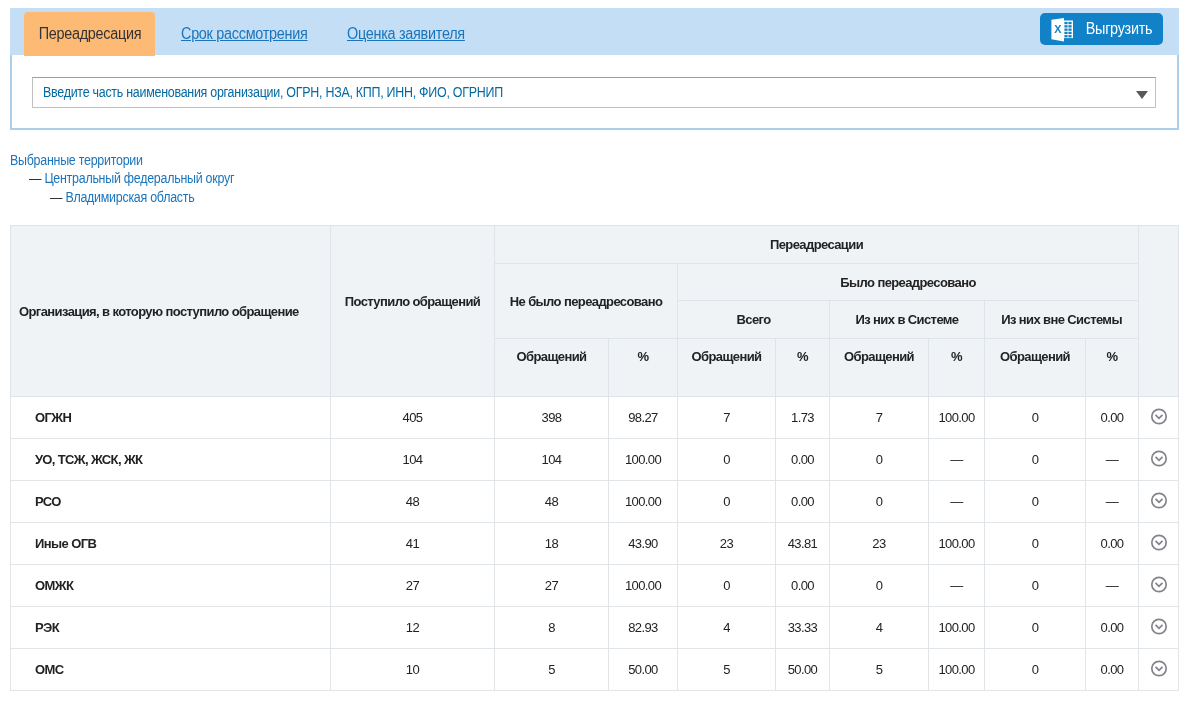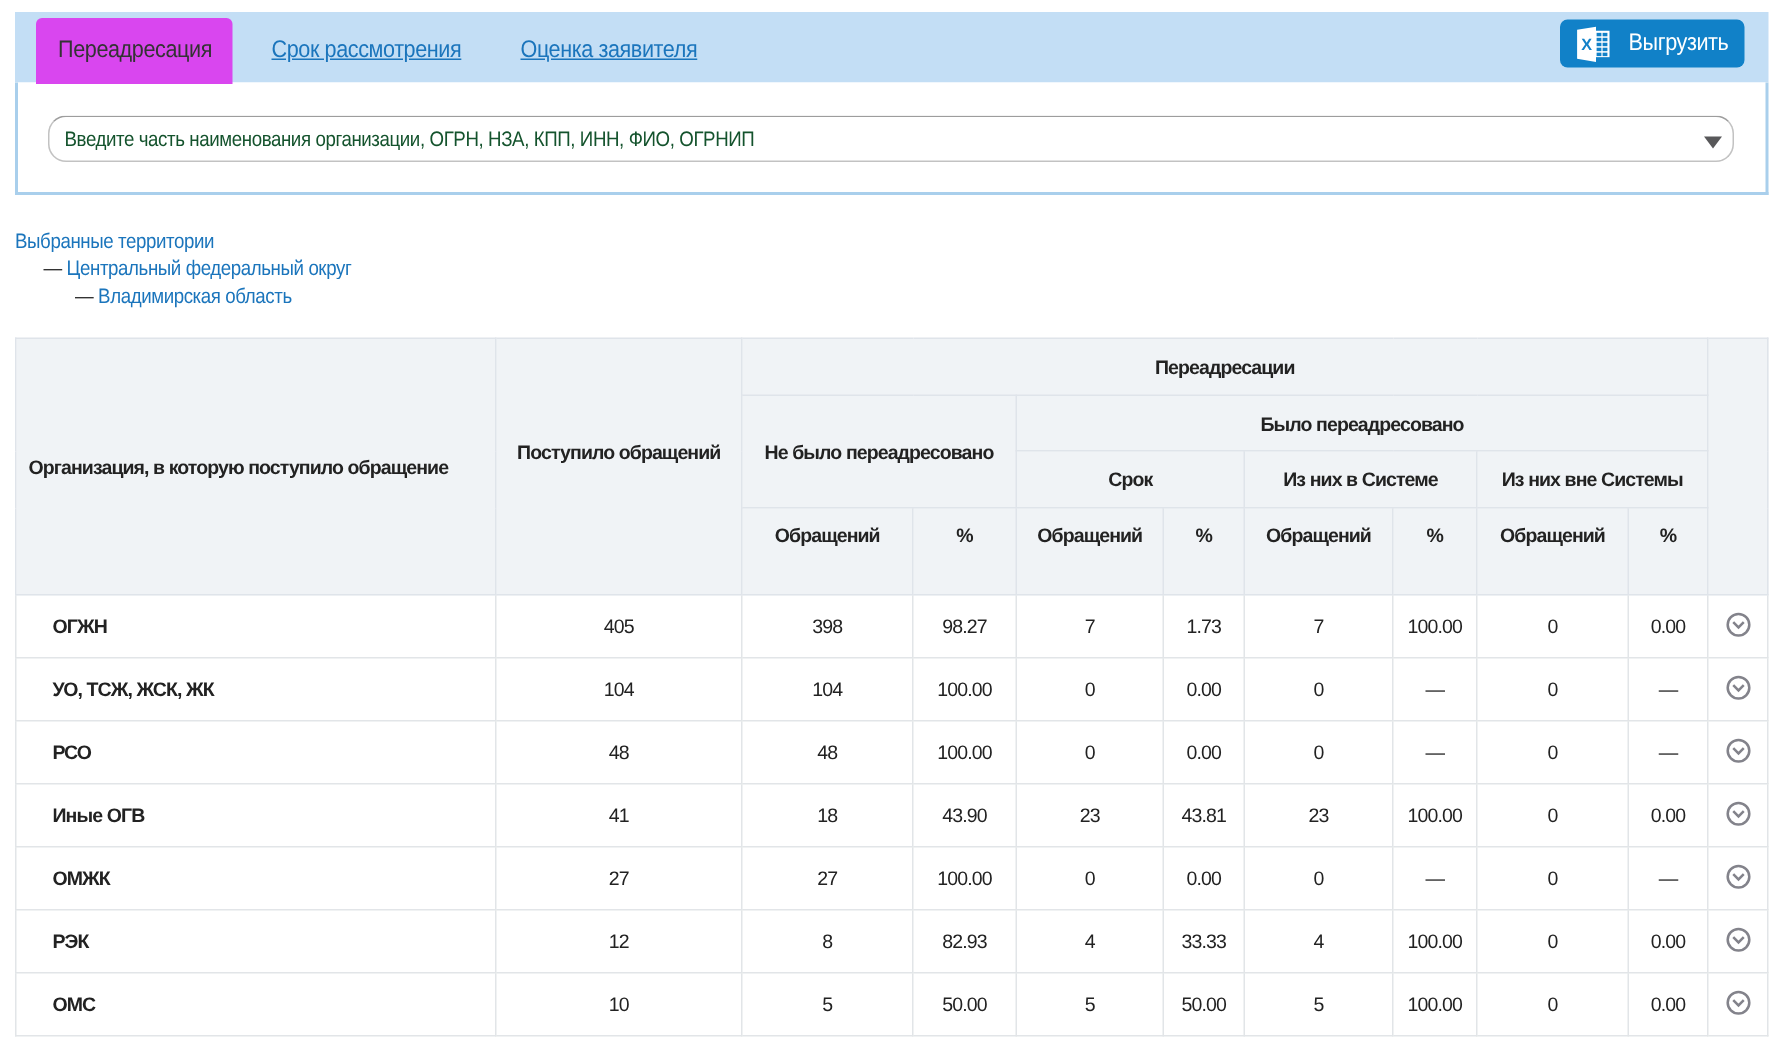--- a/index.html
+++ b/index.html
@@ -2,38 +2,38 @@
 <html lang="ru"><head>
 <meta charset="utf-8">
 <style>
   * { margin:0; padding:0; box-sizing:border-box; }
   html,body { width:1188px; height:702px; background:#fff; font-family:"Liberation Sans", sans-serif; }
   #page { position:relative; width:1188px; height:702px; overflow:hidden; }
 
   .tabband { position:absolute; left:10px; top:8px; width:1169px; height:47px; background:#c3def5; }
   .panelbody { position:absolute; left:10px; top:55px; width:1169px; height:75px; background:#fff;
                border:2px solid #a9cfec; border-top:none; }
-  .tab-active { position:absolute; left:24px; top:12px; width:131px; height:44px; background:#d946ef;
+  .tab-active { position:absolute; left:24px; top:12px; width:131px; height:44px; background:#fdba74;
                 border-radius:4px 4px 0 0; z-index:2; text-align:center; line-height:44px;
                 font-size:16px; color:#333; }
   .tab-active span { display:inline-block; letter-spacing:-0.3px; transform:scaleX(0.9); transform-origin:50% 50%; }
   .tablink { position:absolute; top:13px; height:42px; line-height:42px; font-size:16px;
              color:#1b75bc; text-decoration:underline; z-index:2; letter-spacing:-0.3px;
              display:inline-block; transform:scaleX(0.9); transform-origin:0 50%; }
   #tablink1 { left:181px; }
   #tablink2 { left:347px; }
 
   .btn { position:absolute; left:1040px; top:13px; width:123px; height:32px; background:#1181c8;
          border-radius:5px; z-index:2; color:#fff; font-size:15px; }
   .btn svg { position:absolute; left:10px; top:4px; }
   .btn span { position:absolute; left:40px; top:0; width:78px; text-align:center; line-height:31px; font-size:16px; letter-spacing:-0.3px; transform:scaleX(0.9); }
 
   .searchbox { position:absolute; left:32px; top:77px; width:1124px; height:31px; background:#fff;
-               border:1px solid #c2c2c2; border-top-color:#9d9d9d; border-radius:12px; z-index:2;
-               font-size:14px; color:#14532d; line-height:29px; padding-left:10px; }
+               border:1px solid #c2c2c2; border-top-color:#9d9d9d; border-radius:0; z-index:2;
+               font-size:14px; color:#0369a1; line-height:29px; padding-left:10px; }
   .searchbox .ph { display:inline-block; letter-spacing:-0.3px; transform:scaleX(0.89); transform-origin:0 50%; }
   .searchbox .arrow { position:absolute; right:7px; top:13px; width:0; height:0;
                border-left:6.5px solid transparent; border-right:6.5px solid transparent;
                border-top:8px solid #58585a; }
 
   .terr { position:absolute; font-size:14px; color:#1b75bc; letter-spacing:-0.3px; transform:scaleX(0.89); transform-origin:0 50%; }
   .terr .dash { color:#333; }
   #terr1 { left:10px; top:152px; }
   #terr2 { left:29px; top:170px; }
   #terr3 { left:50px; top:189px; }
@@ -103,21 +103,21 @@
       <th class="org" rowspan="4">Организация, в которую поступило обращение</th>
       <th rowspan="4" class="post">Поступило обращений</th>
       <th colspan="8">Переадресации</th>
       <th rowspan="4"></th>
     </tr>
     <tr style="height:37px">
       <th colspan="2" rowspan="2">Не было переадресовано</th>
       <th colspan="6">Было переадресовано</th>
     </tr>
     <tr style="height:38px">
-      <th colspan="2">Срок</th>
+      <th colspan="2">Всего</th>
       <th colspan="2">Из них в Системе</th>
       <th colspan="2">Из них вне Системы</th>
     </tr>
     <tr style="height:58px">
       <th class="low">Обращений</th>
           <th class="low">%</th>
       <th class="low">Обращений</th>
           <th class="low">%</th>
       <th class="low">Обращений</th>
           <th class="low">%</th>

